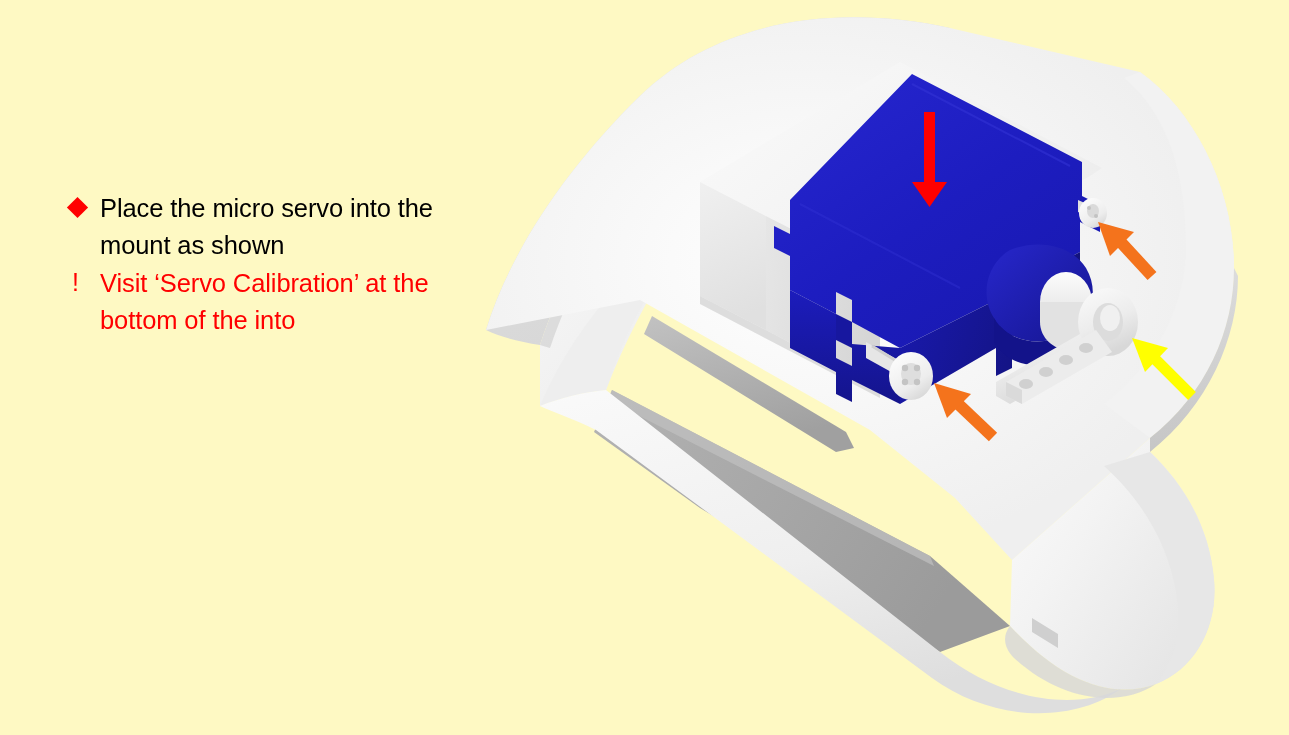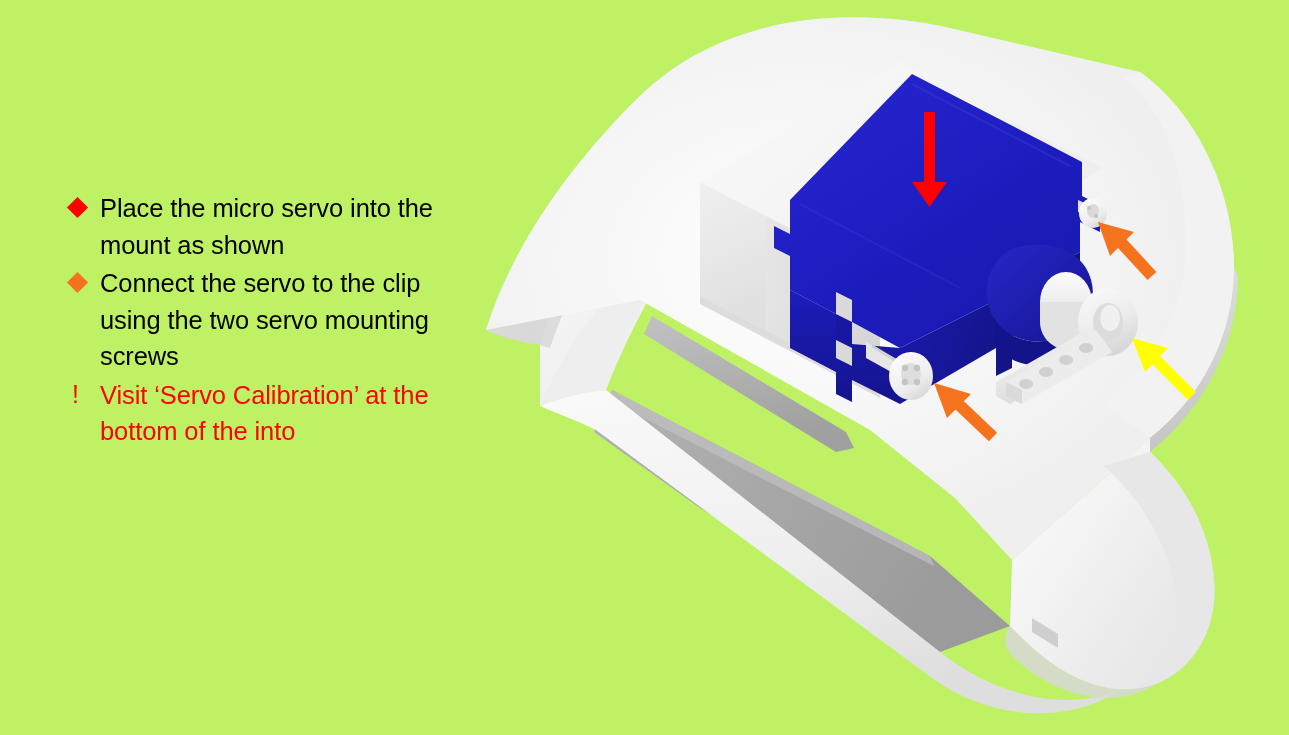--- a/index.html
+++ b/index.html
@@ -5,21 +5,21 @@
 <style>
   html, body {
     margin: 0;
     padding: 0;
     background: #ffffff;
   }
   #page {
     position: relative;
     width: 1289px;
     height: 735px;
-    background: #bef264;
+    background: #fef9c3;
     overflow: hidden;
     font-family: "Liberation Sans", sans-serif;
   }
 
   
   #instructions {
     position: absolute;
     left: 62px;
     top: 190px;
     width: 400px;
@@ -76,26 +76,20 @@
 
   <div id="instructions">
 
     <div class="bullet-row">
       <span class="marker">
         <span class="diamond" style="background:#ff0000"></span>
       </span>
       <span class="bullet-text">Place the micro servo into the mount as shown</span>
     </div>
 
-    <div class="bullet-row">
-      <span class="marker">
-        <span class="diamond" style="background:#f4731c"></span>
-      </span>
-      <span class="bullet-text">Connect the servo to the clip using the two servo mounting screws</span>
-    </div>
 
 
     <div class="bullet-row">
       <span class="marker">
         <span class="bang" style="color:#ff0000">!</span>
       </span>
       <span class="bullet-text warn">Visit ‘Servo Calibration’ at the bottom of the into</span>
     </div>
 
   </div>

